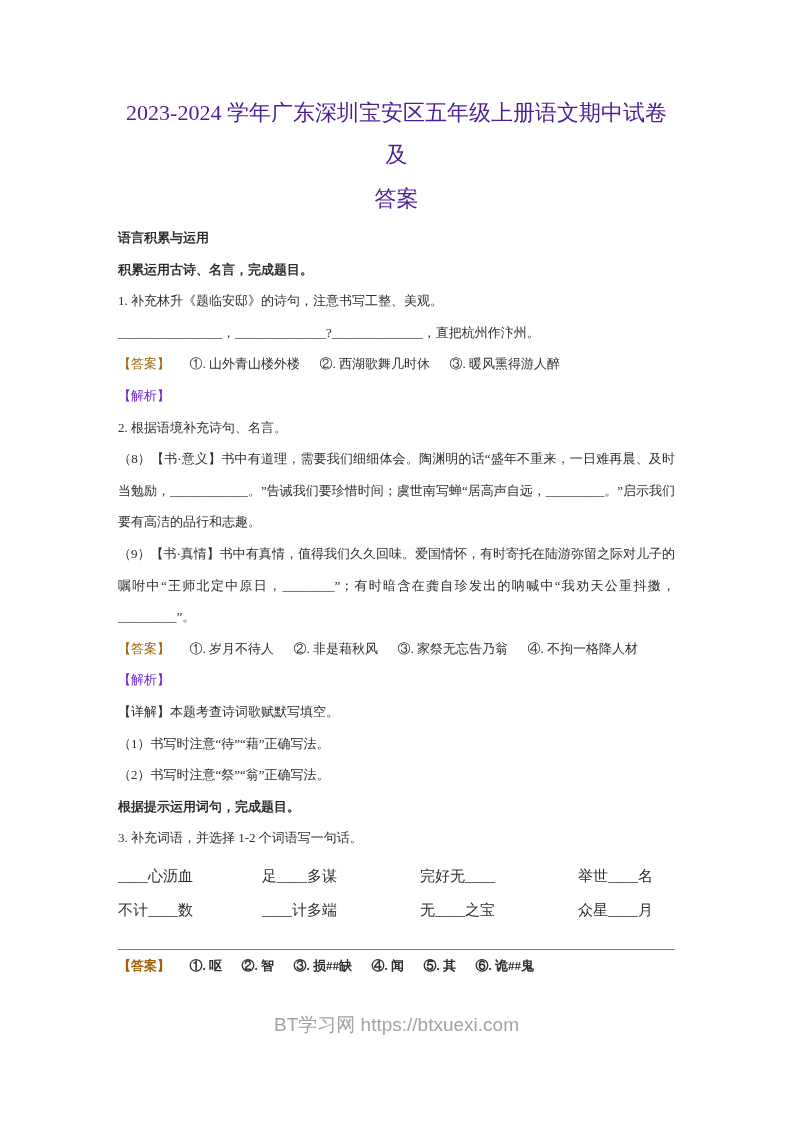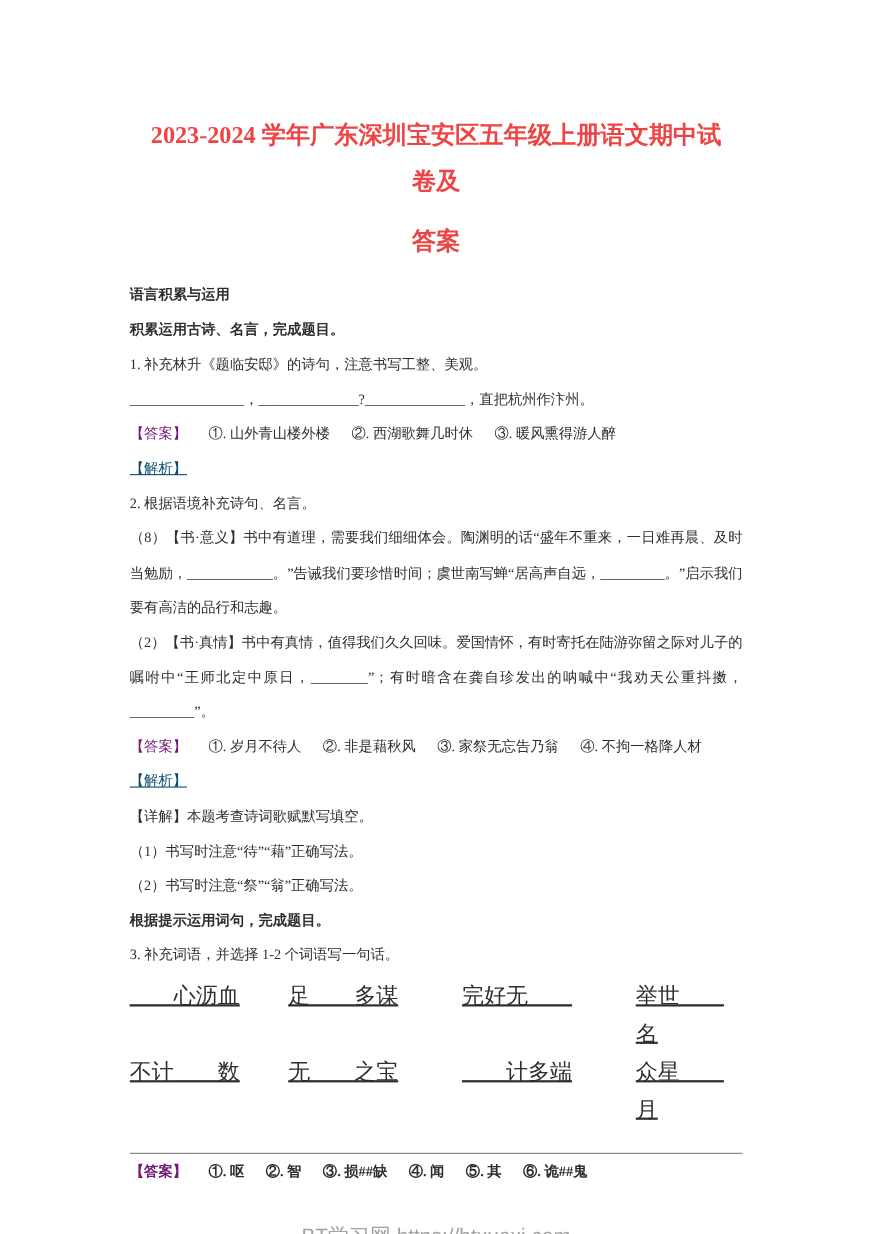--- a/index.html
+++ b/index.html
@@ -16,44 +16,43 @@
   }
   .page {
     box-sizing: border-box;
     width: 793px;
     height: 1122px;
     padding: 90px 118px 0 118px;
     background: #ffffff;
   }
   .doc-title {
     font-size: 22px;
-    font-weight: bold;
+    font-weight: normal;
     line-height: 42px;
     text-align: center;
-    color: #ef4444;
-    margin: 12px;
+    color: #4c1d95;
+    margin: 2px;
   }
   p.line {
     font-size: 13px;
     line-height: 31.6px;
     margin: 0;
     color: #2e2e2e;
   }
   .bold { font-weight: bold; color: #1e1e1e; }
   .just { text-align: justify; }
   .pre  { white-space: pre-wrap; }
-  .answer-label { color: #701a75; }
-  .analysis-label { color: #0c4a6e; text-decoration: underline; }
+  .answer-label { color: #a16207; }
+  .analysis-label { color: #6d28d9; }
   .word-grid {
     display: grid;
     grid-template-columns: 144px 158px 158px 1fr;
-    font-size: 20px;
+    font-size: 15px;
     line-height: 34.5px;
     margin-top: 5px;
-    text-decoration: underline;
   }
   .write-line {
     margin-top: 21px;
     border-bottom: 1px solid #7d7d7d;
     height: 0;
     width: 100%;
   }
   .answer3 { margin-top: 9px; font-weight: bold; }
   .footer {
     margin-top: 31px;
@@ -75,39 +74,39 @@
   <p class="line bold">积累运用古诗、名言，完成题目。</p>
 
   <p class="line">1. 补充林升《题临安邸》的诗句，注意书写工整、美观。</p>
   <p class="line pre">________________，______________?______________，直把杭州作汴州。</p>
 
   <p class="line"><span class="answer-label">【答案】</span><span class="pre">      ①. 山外青山楼外楼      ②. 西湖歌舞几时休      ③. 暖风熏得游人醉</span></p>
   <p class="line"><span class="analysis-label">【解析】</span></p>
 
   <p class="line">2. 根据语境补充诗句、名言。</p>
   <p class="line just pre">（8）【书·意义】书中有道理，需要我们细细体会。陶渊明的话“盛年不重来，一日难再晨、及时当勉励，____________。”告诫我们要珍惜时间；虞世南写蝉“居高声自远，_________。”启示我们要有高洁的品行和志趣。</p>
-  <p class="line just pre">（2）【书·真情】书中有真情，值得我们久久回味。爱国情怀，有时寄托在陆游弥留之际对儿子的嘱咐中“王师北定中原日，________”；有时暗含在龚自珍发出的呐喊中“我劝天公重抖擞，_________”。</p>
+  <p class="line just pre">（9）【书·真情】书中有真情，值得我们久久回味。爱国情怀，有时寄托在陆游弥留之际对儿子的嘱咐中“王师北定中原日，________”；有时暗含在龚自珍发出的呐喊中“我劝天公重抖擞，_________”。</p>
 
   <p class="line"><span class="answer-label">【答案】</span><span class="pre">      ①. 岁月不待人      ②. 非是藉秋风      ③. 家祭无忘告乃翁      ④. 不拘一格降人材</span></p>
   <p class="line"><span class="analysis-label">【解析】</span></p>
   <p class="line">【详解】本题考查诗词歌赋默写填空。</p>
   <p class="line">（1）书写时注意“待”“藉”正确写法。</p>
   <p class="line">（2）书写时注意“祭”“翁”正确写法。</p>
 
   <p class="line bold">根据提示运用词句，完成题目。</p>
   <p class="line">3. 补充词语，并选择 1-2 个词语写一句话。</p>
 
   <div class="word-grid">
     <span class="pre">____心沥血</span>
     <span class="pre">足____多谋</span>
     <span class="pre">完好无____</span>
     <span class="pre">举世____名</span>
     <span class="pre">不计____数</span>
+    <span class="pre">____计多端</span>
     <span class="pre">无____之宝</span>
-    <span class="pre">____计多端</span>
     <span class="pre">众星____月</span>
   </div>
 
   <div class="write-line"></div>
 
   <p class="line answer3"><span class="answer-label">【答案】</span><span class="pre">      ①. 呕      ②. 智      ③. 损##缺      ④. 闻      ⑤. 其      ⑥. 诡##鬼</span></p>
 
   <div class="footer">BT学习网 https://btxuexi.com</div>
 
 </div>

